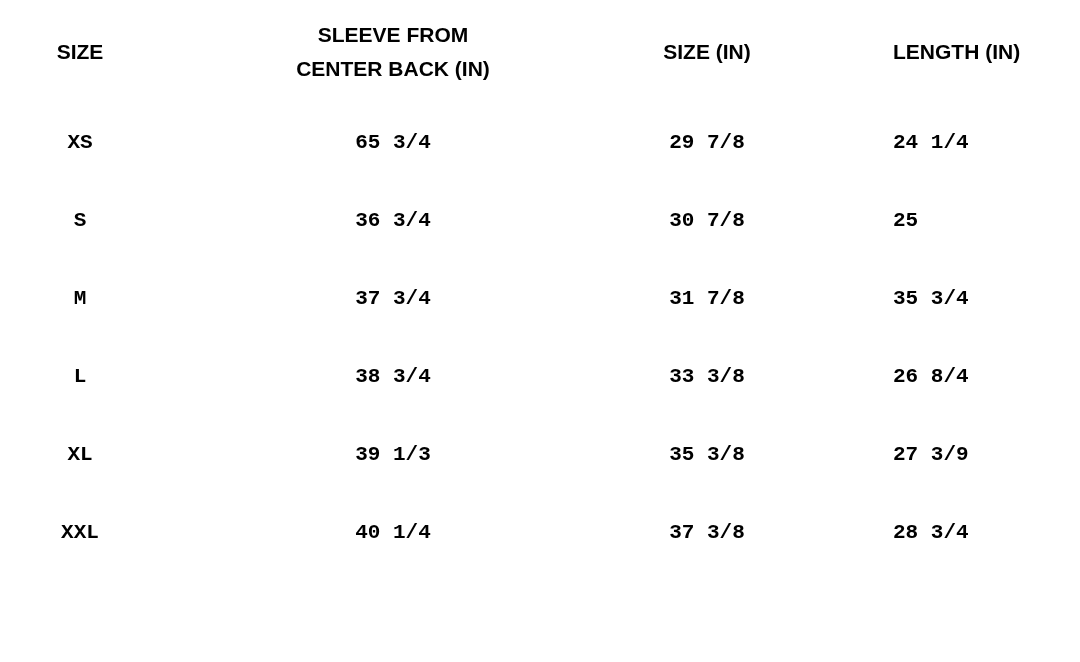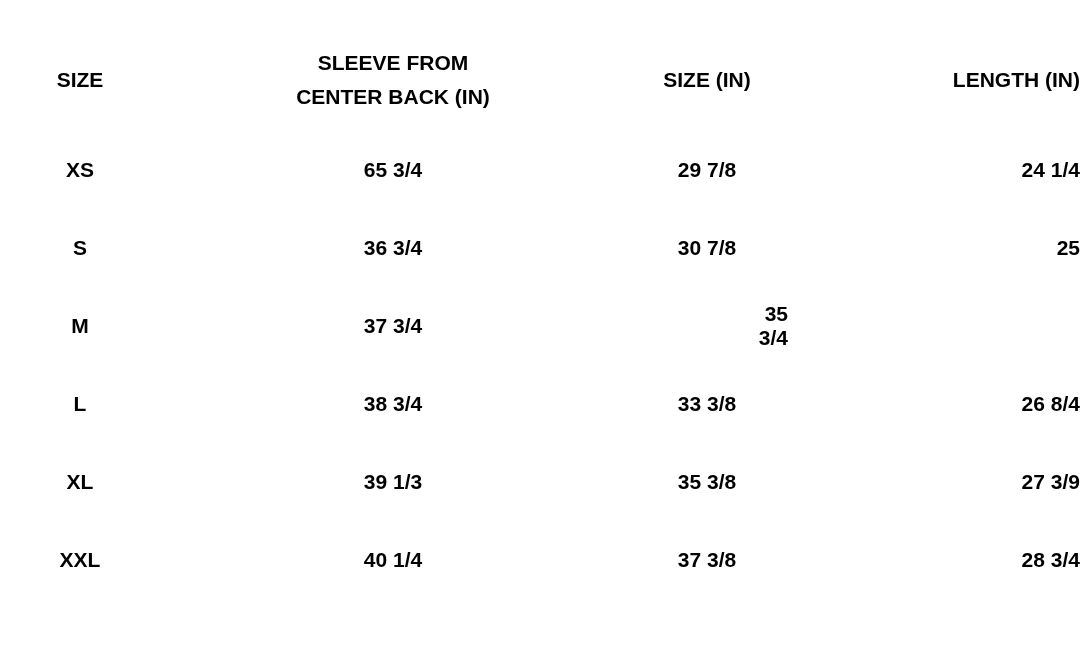--- a/index.html
+++ b/index.html
@@ -10,41 +10,42 @@
     width: 1080px;
     height: 662px;
     background: #ffffff;
     color: #000000;
     font-family: "Liberation Sans", sans-serif;
     font-weight: bold;
     font-size: 21px;
     overflow: hidden;
   }
   .size-chart {
-    padding-top: 46px;
+    padding-top: 18px;
   }
   .row {
     display: grid;
     grid-template-columns: 160px 466px 162px 292px;
     align-items: center;
   }
   .header-row {
     height: 62px;
   }
   .spacer {
     height: 23px;
   }
   .data-row {
     height: 78px;
+    font-family: Liberation Mono, monospace;
   }
   .c1, .c2, .c3 {
     text-align: center;
   }
   .c4 {
-    text-align: right;
+    text-align: left;
     padding-left: 105px;
     box-sizing: border-box;
   }
   .two-line {
     line-height: 34px;
   }
 </style>
 </head>
 <body>
 
@@ -72,20 +73,21 @@
   <div class="row data-row">
     <div class="c1">S</div>
     <div class="c2">36 3/4</div>
     <div class="c3">30 7/8</div>
     <div class="c4">25</div>
   </div>
 
   <div class="row data-row">
     <div class="c1">M</div>
     <div class="c2">37 3/4</div>
+    <div class="c3">31 7/8</div>
     <div class="c4">35 3/4</div>
   </div>
 
   <div class="row data-row">
     <div class="c1">L</div>
     <div class="c2">38 3/4</div>
     <div class="c3">33 3/8</div>
     <div class="c4">26 8/4</div>
   </div>
 

